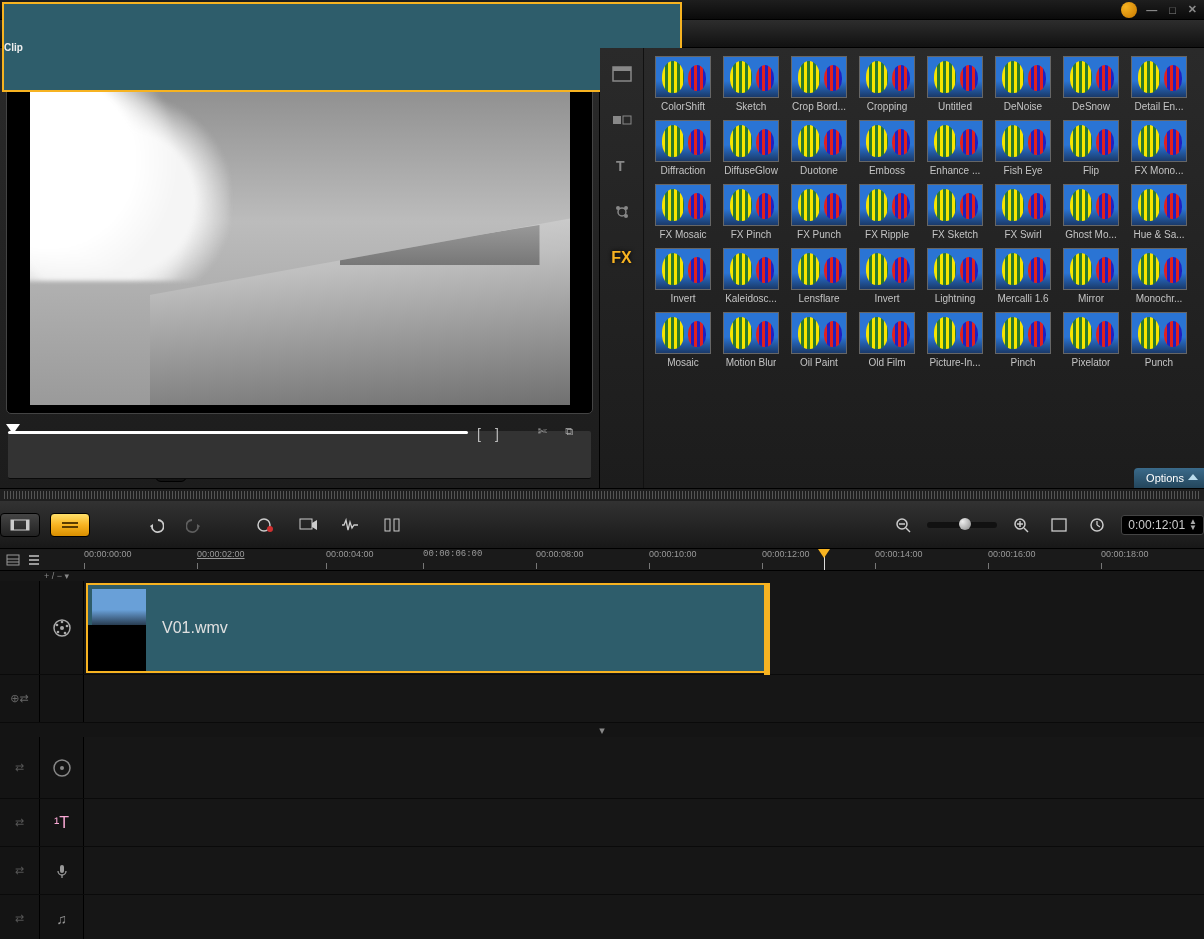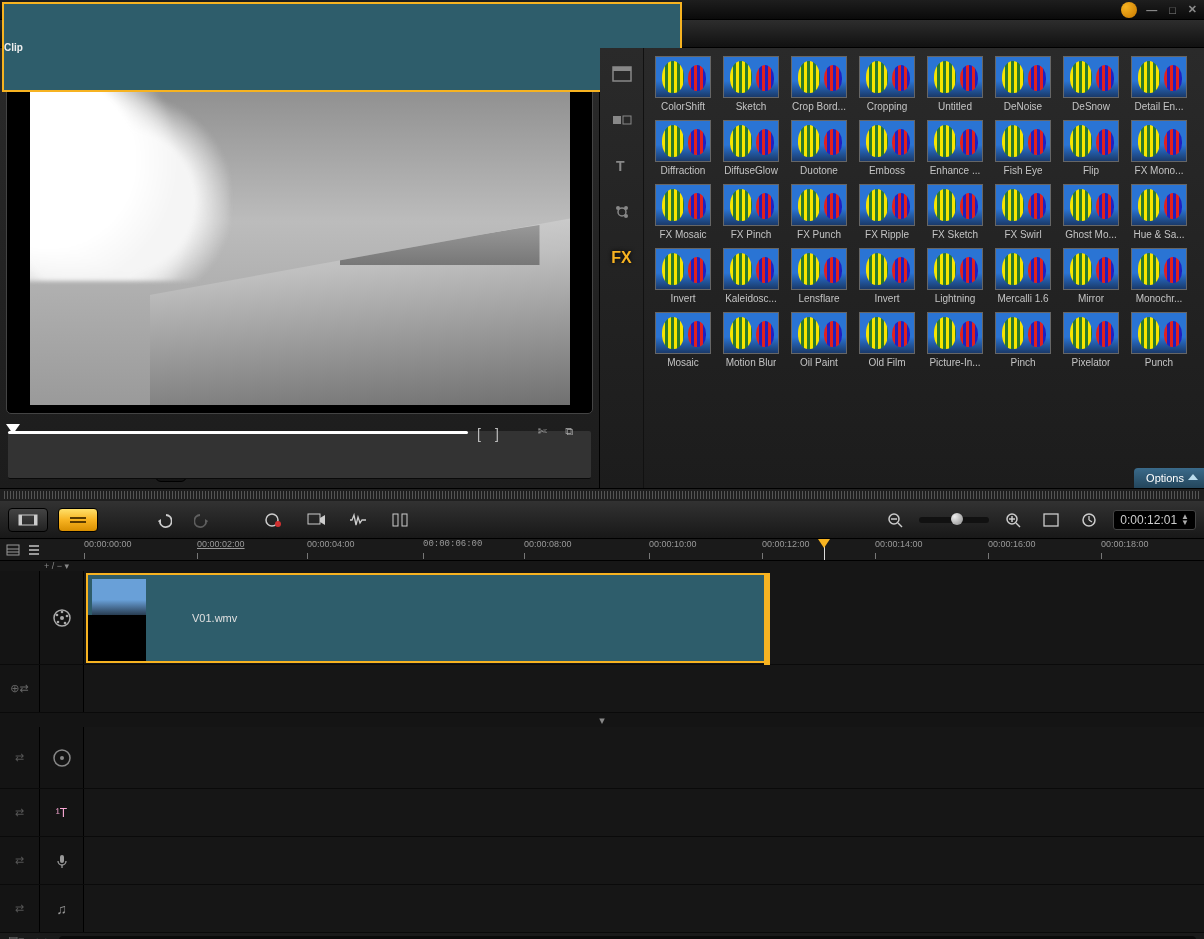--- a/index.html
+++ b/index.html
@@ -82,21 +82,21 @@
   .thumb{display:flex;flex-direction:column;align-items:center;cursor:pointer;}
   .thumb .img{width:56px;height:42px;border:1px solid #666;background:linear-gradient(180deg,#2a74d4 0%,#2a74d4 60%,#1a3a6a 100%);position:relative;overflow:hidden;}
   .thumb .img::before{content:"";position:absolute;left:6px;top:4px;width:22px;height:32px;border-radius:50% 50% 45% 45%;background:repeating-linear-gradient(90deg,#f7e500 0 3px,#2a7a2a 3px 6px);}
   .thumb .img::after{content:"";position:absolute;right:4px;top:8px;width:18px;height:26px;border-radius:50% 50% 45% 45%;background:repeating-linear-gradient(90deg,#e02020 0 3px,#2020c0 3px 6px);}
   .thumb .lbl{margin-top:3px;font-size:10px;color:#c4c4c4;white-space:nowrap;overflow:hidden;text-overflow:ellipsis;max-width:60px;text-align:center;}
   .options-btn{position:absolute;right:0;bottom:0;height:20px;padding:0 20px 0 12px;background:linear-gradient(#3a6a8a,#24465c);color:#fff;font-size:11px;border-top-left-radius:4px;display:flex;align-items:center;cursor:pointer;}
   .options-btn::after{content:"";position:absolute;right:6px;top:6px;border-left:5px solid transparent;border-right:5px solid transparent;border-bottom:6px solid #bde;}
   
   .timeline{background:#1f1f1f;border-top:1px solid #000;}
   .tl-dots{height:8px;background:repeating-linear-gradient(90deg,#555 0 1px,transparent 1px 3px);margin:2px 4px;}
-  .tl-toolbar{height:38px;display:flex;align-items:center;padding:0 8px;gap:10px;background:linear-gradient(#323232,#181818);border-bottom:1px solid #000;}
+  .tl-toolbar{height:48px;display:flex;align-items:center;padding:0 0;gap:10px;background:linear-gradient(#323232,#181818);border-bottom:1px solid #000;}
   .tl-tog{width:40px;height:24px;border-radius:4px;background:linear-gradient(#444,#222);display:flex;align-items:center;justify-content:center;cursor:pointer;border:1px solid #000;}
   .tl-tog.active{background:linear-gradient(#ffe06a,#f7b321,#d98f00);}
   .tl-ic{color:#bbb;cursor:pointer;padding:2px 6px;}
   .tl-spacer{flex:1;}
   .tl-time{background:#000;border:1px solid #444;border-radius:3px;padding:2px 6px;font-family:monospace;font-size:12px;display:flex;align-items:center;gap:4px;}
   .ruler-row{height:22px;display:flex;background:#1a1a1a;border-bottom:1px solid #000;}
   .ruler-left{width:84px;display:flex;align-items:center;padding-left:6px;gap:6px;color:#999;}
   .ruler{flex:1;position:relative;overflow:hidden;}
   .tick{position:absolute;top:0;font-size:9px;color:#9a9a9a;}
   .tick::before{content:"";position:absolute;left:0;top:14px;width:1px;height:6px;background:#777;}
@@ -105,21 +105,21 @@
   .plusminus{height:10px;display:flex;align-items:center;padding-left:44px;color:#888;font-size:9px;background:#161616;}
   .tracks{position:relative;}
   .track{display:flex;border-bottom:1px solid #0a0a0a;min-height:48px;background:#141414;}
   .track.tall{min-height:94px;}
   .track-gutter{width:40px;display:flex;align-items:center;justify-content:center;border-right:1px solid #000;color:#666;}
   .track-head{width:44px;display:flex;align-items:center;justify-content:center;border-right:1px solid #000;color:#aaa;font-size:14px;}
   .track-body{flex:1;position:relative;background:repeating-linear-gradient(180deg,#161616 0 100%);}
   .clip{position:absolute;left:2px;top:2px;height:90px;width:680px;border:2px solid var(--clip-border);background:var(--clip-teal);display:flex;align-items:center;}
   .clip .thumbimg{width:54px;height:38px;margin:4px;position:absolute;left:0;top:0;background:linear-gradient(180deg,#69a0d8 0%,#69a0d8 55%,#203040 100%);}
   .clip .blk{position:absolute;left:0;bottom:0;width:58px;height:46px;background:#000;}
-  .clip .name{margin-left:104px;color:#e0e0e0;font-size:11px;}
+  .clip .name{margin-left:74px;color:#e0e0e0;font-size:16px;}
   .clip .edge{position:absolute;right:-6px;top:-2px;width:6px;height:94px;background:var(--accent);}
   .expand{height:14px;display:flex;align-items:center;justify-content:center;color:#888;background:#141414;}
   .tl-scroll{height:14px;background:#1a1a1a;display:flex;align-items:center;padding:0 8px;gap:8px;color:#777;}
   .tl-scroll .bar{flex:1;height:8px;background:#0a0a0a;border-radius:4px;}
   svg{display:block;}
 </style>
 </head>
 <body>
 
 <div class="titlebar">
@@ -542,23 +542,23 @@
             <line x1="3" y1="2" x2="13" y2="2" stroke="#999" stroke-width="2"></line>
             <line x1="3" y1="6" x2="13" y2="6" stroke="#999" stroke-width="2"></line>
             <line x1="3" y1="10" x2="13" y2="10" stroke="#999" stroke-width="2"></line>
           </svg>
         </span>
     </div>
     <div class="ruler" id="ruler">
       <div class="playhead"></div>
     <span class="tick" style="left: 0px;">00:00:00:00</span>
         <span class="tick" style="left: 113px; text-decoration: underline;">00:00:02:00</span>
-        <span class="tick" style="left: 223px;">00:00:04:00</span>
+        <span class="tick" style="left: 242px;">00:00:04:00</span>
         <span class="tick" style="left: 339px; font-family: Liberation Mono, monospace;">00:00:06:00</span>
-        <span class="tick" style="left: 440px;">00:00:08:00</span>
+        <span class="tick" style="left: 452px;">00:00:08:00</span>
         <span class="tick" style="left: 565px;">00:00:10:00</span>
         <span class="tick" style="left: 678px;">00:00:12:00</span>
         <span class="tick" style="left: 791px;">00:00:14:00</span>
         <span class="tick" style="left: 904px; text-align: right;">00:00:16:00</span>
         <span class="tick" style="left: 1017px;">00:00:18:00</span>
       </div>
   </div>
   <div class="plusminus">
       <span>+ / − ▾</span>
     </div>
@@ -603,21 +603,21 @@
             <circle cx="10" cy="10" r="8" fill="none" stroke="#888" stroke-width="1.5"></circle>
             <circle cx="10" cy="10" r="2" fill="#888"></circle>
           </svg>
         </div>
       <div class="track-body"></div>
     </div>
 
     <div class="track">
       <div class="track-gutter" style="color:#555">⇄</div>
       <div class="track-head">
-          <span style="font-size:12px;color:#f9a8d4">¹T</span>
+          <span style="font-size:16px;color:#f9a8d4">¹T</span>
         </div>
       <div class="track-body"></div>
     </div>
 
     <div class="track">
       <div class="track-gutter" style="color:#555">⇄</div>
       <div class="track-head">
           <svg width="16" height="16" viewBox="0 0 16 16">
             <rect x="6" y="2" width="4" height="8" rx="2" fill="#999"></rect>
             <path d="M4 8a4 4 0 0 0 8 0" fill="none" stroke="#999" stroke-width="1.3"></path>

